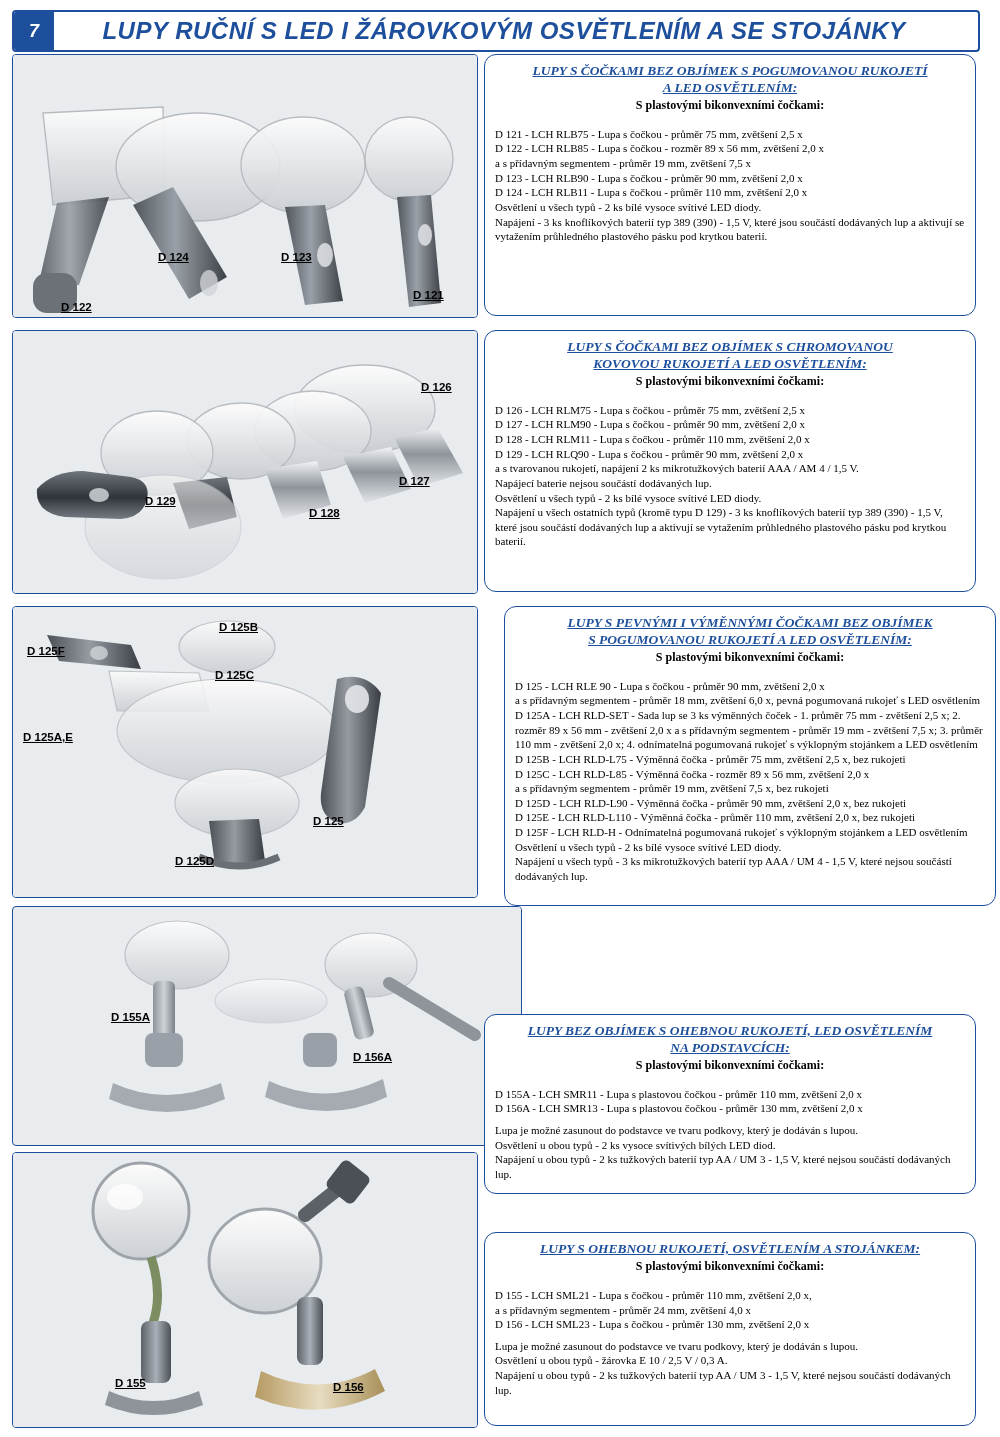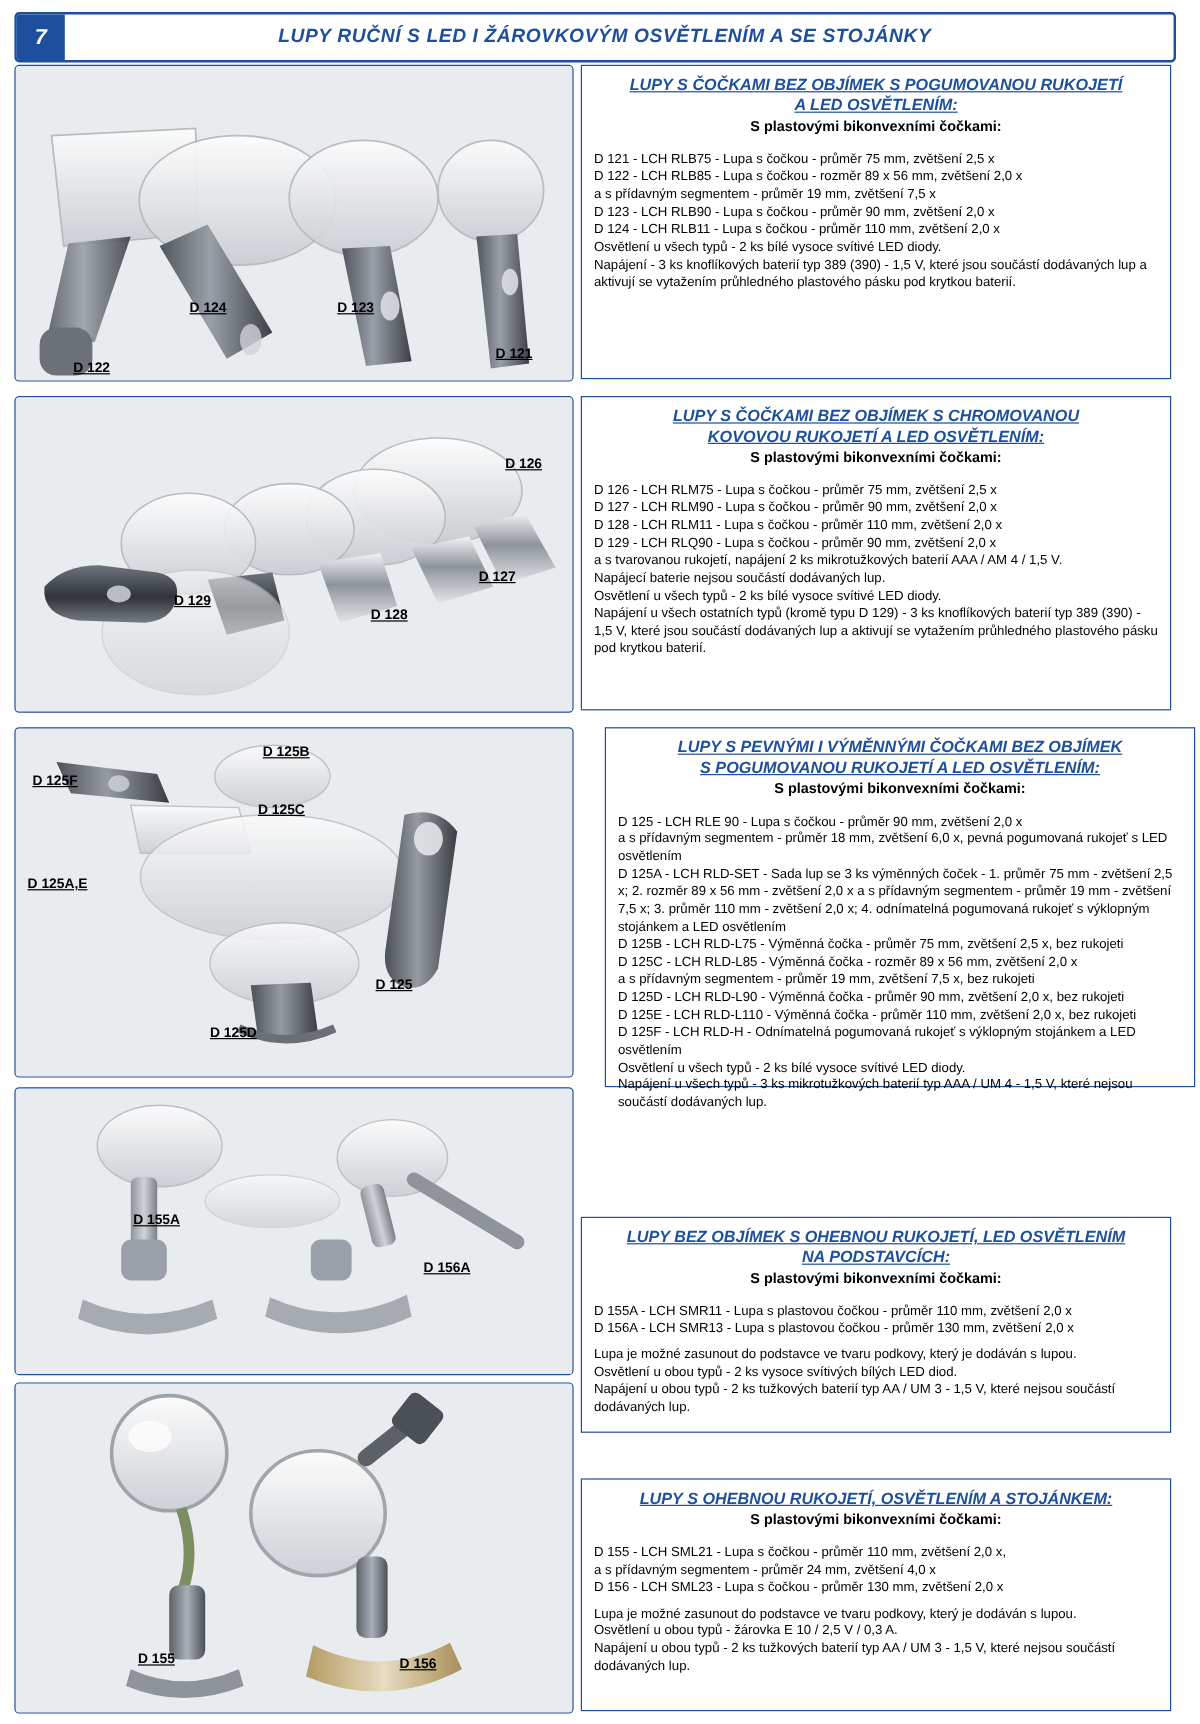--- a/index.html
+++ b/index.html
@@ -22,37 +22,38 @@
   .page-num{
     width:40px;height:100%;
     background:#1d4f9c;color:#fff;
     display:flex;align-items:center;justify-content:center;
     font-weight:bold;font-style:italic;font-size:18px;
     border-radius:2px 0 0 2px;
   }
   .header-title{
     flex:1;text-align:center;
     color:#1d4f9c;font-weight:bold;font-style:italic;
-    font-size:16px;letter-spacing:.5px;
+    font-size:24px;letter-spacing:.5px;
     padding-right:24px;
   }
 
   
   .imgbox{
     position:absolute;
     border:1.5px solid #1d4f9c;border-radius:4px;
     background:#e9ecef;
     overflow:hidden;
   }
   .txtbox{
     position:absolute;
-    border:1.5px solid #1d4f9c;border-radius:0;
+    border:1.5px solid #1d4f9c;border-radius:12px;
     background:#fff;
     padding:8px 10px 8px 10px;
     box-sizing:border-box;
+    font-family:Liberation Serif, serif;
   }
   .txt-title{
     color:#1d4f9c;font-weight:bold;font-style:italic;
     font-size:13.5px;text-align:center;line-height:1.25;
     text-decoration:underline;
   }
   .txt-sub{
     font-weight:bold;font-size:12px;text-align:center;margin-top:1px;
   }
   .lines{margin-top:14px;font-size:11px;line-height:1.33;}
@@ -260,21 +261,21 @@
       <div class="ln">D 125C - LCH RLD-L85   - Výměnná čočka - rozměr 89 x 56 mm, zvětšení 2,0 x</div>
       <div class="ln">a s přídavným segmentem - průměr 19 mm, zvětšení 7,5 x, bez rukojeti</div>
       <div class="ln">D 125D - LCH RLD-L90  - Výměnná čočka - průměr 90 mm, zvětšení 2,0 x, bez rukojeti</div>
       <div class="ln">D 125E - LCH RLD-L110 - Výměnná čočka - průměr 110 mm, zvětšení 2,0 x, bez rukojeti</div>
       <div class="ln">D 125F - LCH RLD-H       - Odnímatelná pogumovaná rukojeť s výklopným stojánkem a LED osvětlením</div>
       <div class="ln">Osvětlení u všech typů - 2 ks bílé vysoce svítivé LED diody.</div>
       <div class="ln">Napájení u všech typů - 3 ks mikrotužkových baterií typ AAA / UM 4 - 1,5 V, které nejsou součástí dodávaných lup.</div>
     </div>
   </div>
 
-  <div class="imgbox" style="left:12px;top:906px;width:464px;height:238px;">
+  <div class="imgbox" style="left:12px;top:906px;width:464px;height:238px;padding-left:44px;">
     <svg width="464" height="238" viewBox="0 0 464 238">
       <defs>
         <linearGradient id="g4" x1="0" y1="0" x2="0" y2="1">
           <stop offset="0%" stop-color="#fdfdfd"></stop>
             <stop offset="100%" stop-color="#c9cdd2"></stop>
         </linearGradient>
         <linearGradient id="st4" x1="0" y1="0" x2="1" y2="0">
           <stop offset="0%" stop-color="#8f949b"></stop>
             <stop offset="50%" stop-color="#cfd3d8"></stop>
             <stop offset="100%" stop-color="#7b8087"></stop>

